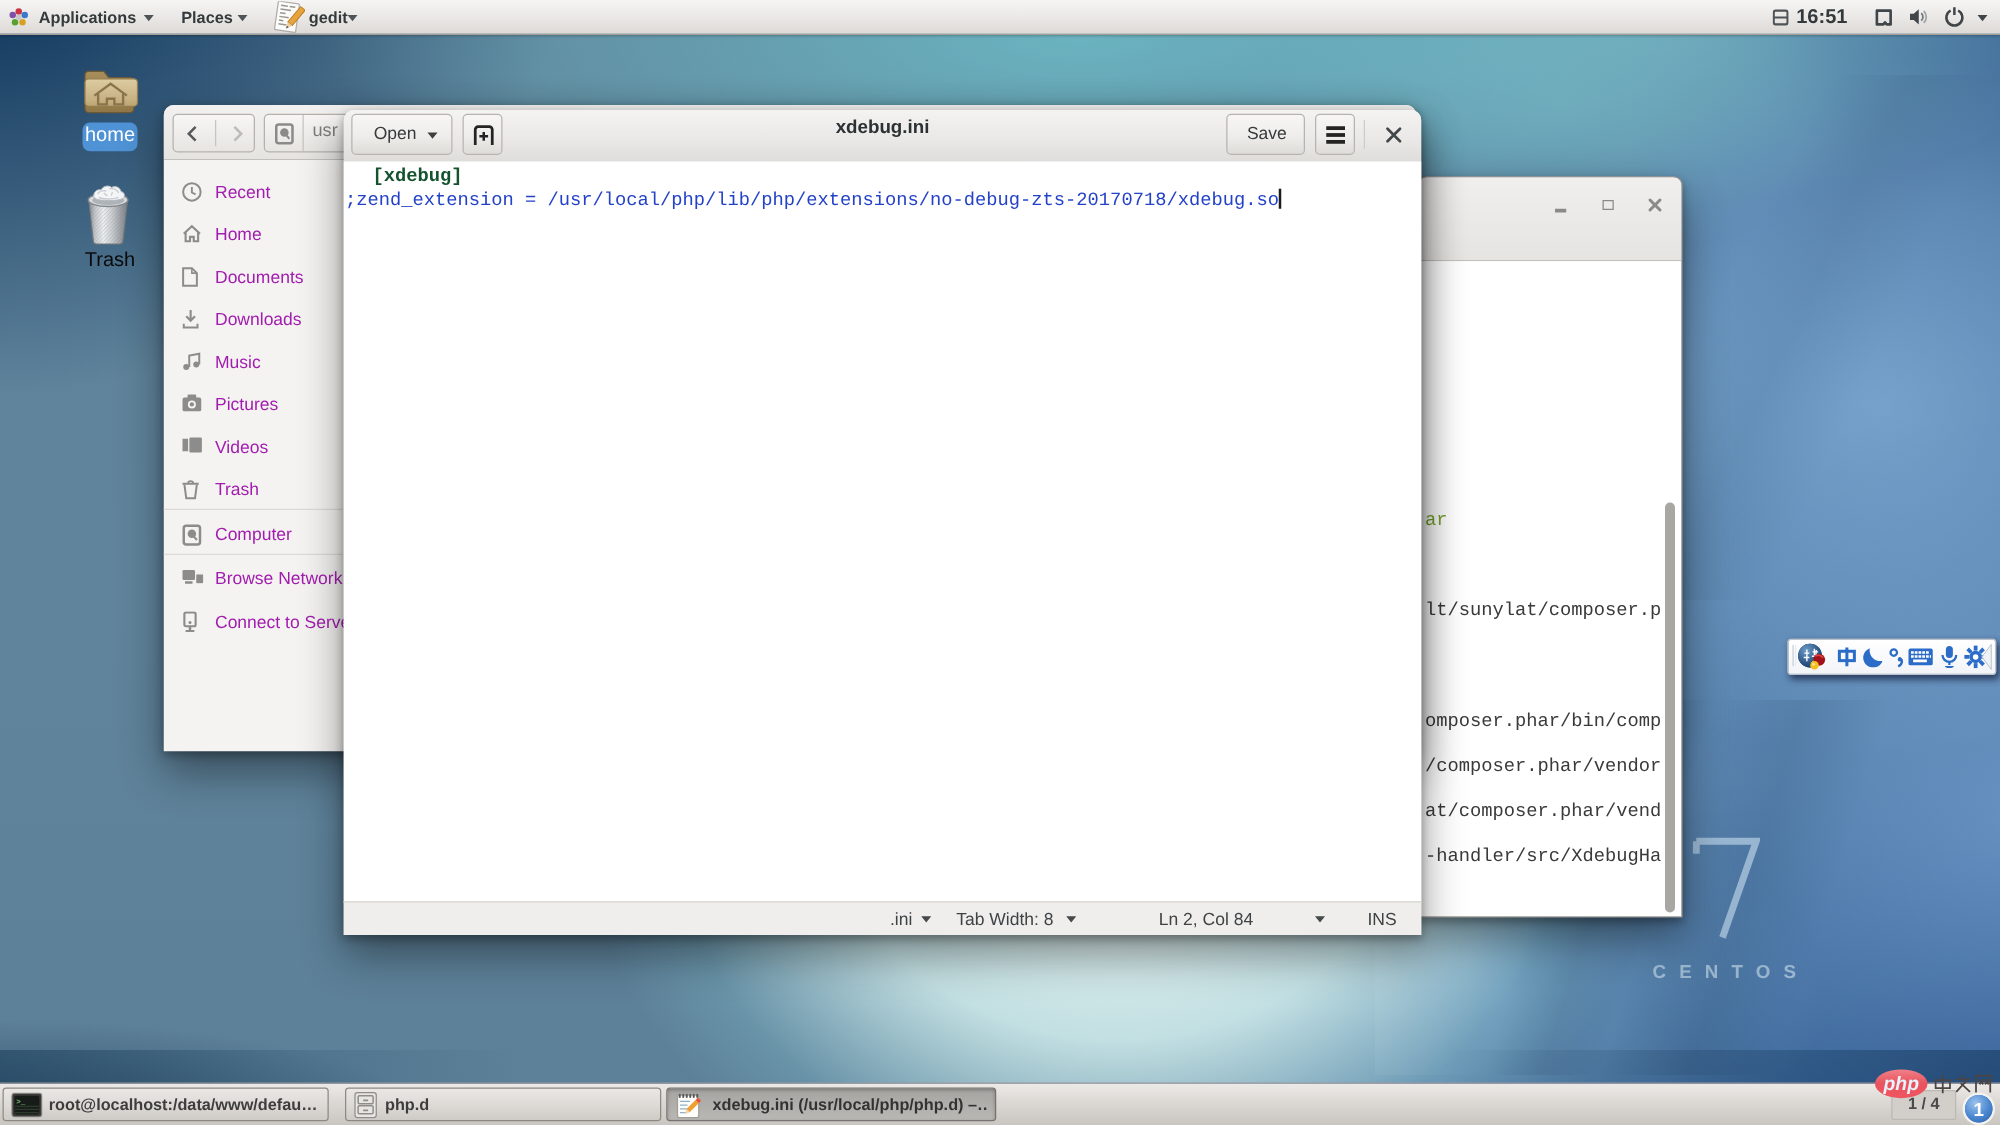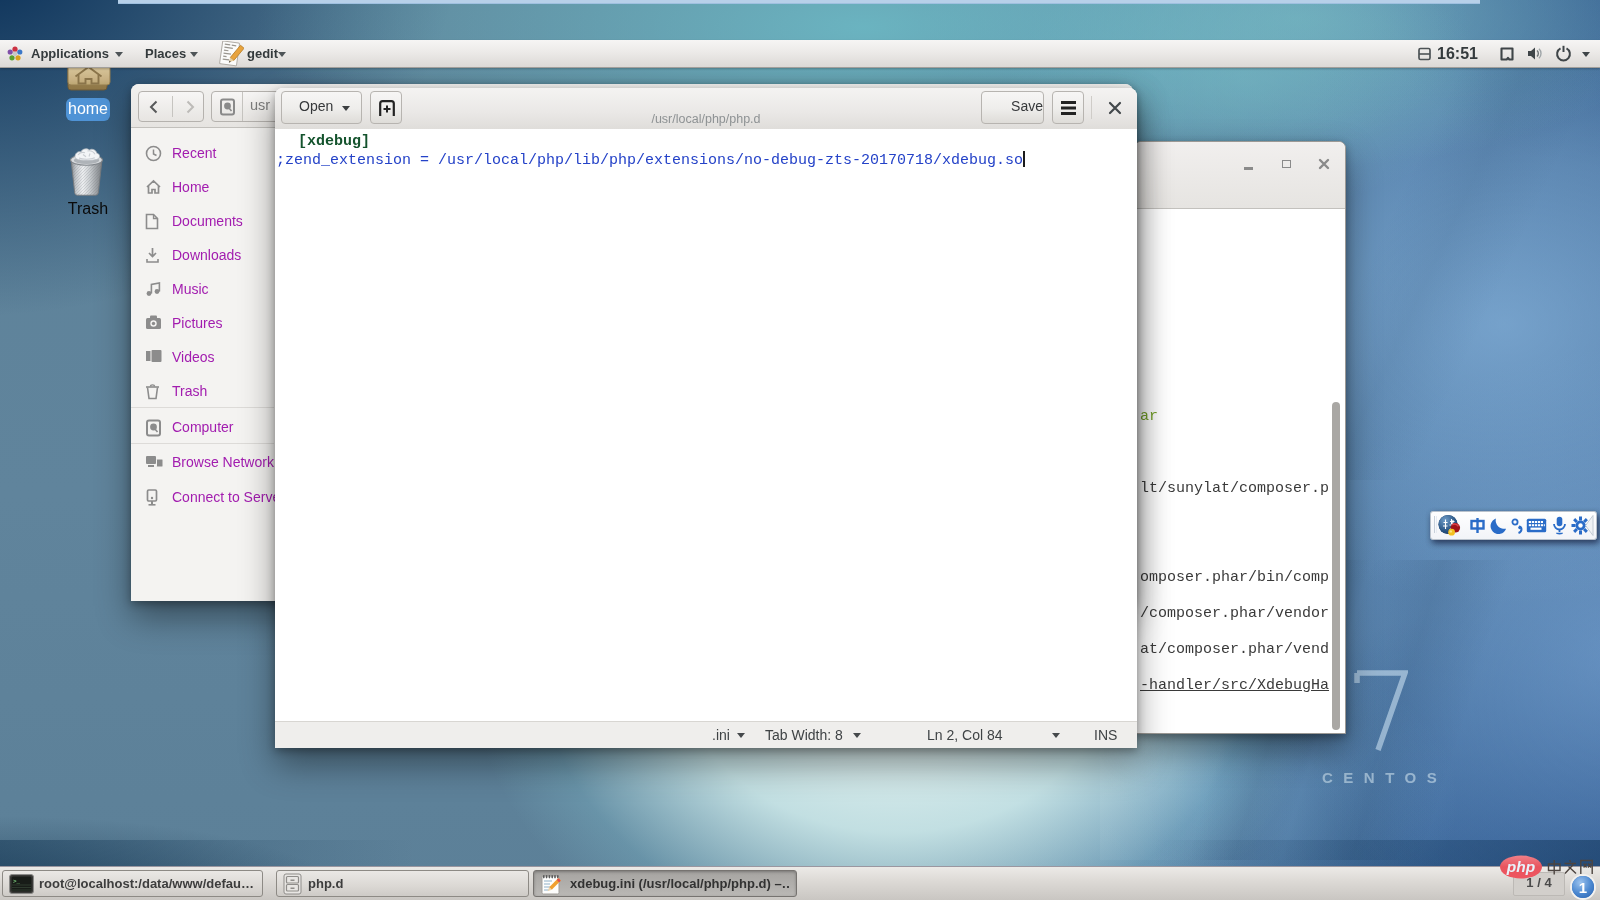--- a/index.html
+++ b/index.html
@@ -23,21 +23,21 @@
 .abs{position:absolute;}
 #darkband{left:0;top:840px;width:1600px;height:27px;
  background:linear-gradient(90deg, rgba(20,55,85,0.50) 0%, rgba(20,55,85,0.18) 14%, rgba(20,55,85,0) 26%, rgba(20,55,85,0) 72%, rgba(15,50,85,0.25) 86%, rgba(15,50,85,0.5) 100%);}
 #bluestrip{left:118px;top:0;width:1362px;height:3px;background:#b7d0e9;border-bottom:1px solid #9fc0e0;}
 
 #cent7{left:1354px;top:669px;width:54px;height:84px;}
 #centos{left:1322px;top:769px;width:160px;color:rgba(216,233,243,0.55);font-size:15px;font-weight:bold;letter-spacing:10.5px;}
 
 #panel{left:0;top:0;width:1600px;height:27px;
  background:linear-gradient(180deg,#f6f5f4 0%, #eceae8 45%, #dcd9d6 100%);
- border-bottom:1px solid #a29f9b; box-shadow:0 1px 2px rgba(0,0,0,0.25);margin-top:40px;}
+ border-bottom:1px solid #a29f9b; box-shadow:0 1px 2px rgba(0,0,0,0.25);}
 .ptxt{position:absolute;top:0;height:27px;line-height:27px;color:#343a3c;font-size:13px;font-weight:bold;}
 .parrow{position:absolute;top:12px;width:0;height:0;border-left:4px solid transparent;border-right:4px solid transparent;border-top:5px solid #4e5457;}
 
 .win{position:absolute;box-shadow:0 16px 34px rgba(0,0,0,0.42), 0 3px 8px rgba(0,0,0,0.30);border-radius:8px 8px 0 0;}
 
 #winR{left:1134px;top:141px;width:210px;height:591px;background:#fff;border:1px solid #9c9995;border-radius:7px 7px 0 0;}
 #winR .tbar{position:absolute;left:0;top:0;right:0;height:66px;background:linear-gradient(180deg,#f1efee,#e6e4e1);border-bottom:1px solid #c3c1bd;border-radius:7px 7px 0 0;}
 #winR .mono{position:absolute;font-family:"Liberation Mono",monospace;font-size:15px;color:#3a3a3a;white-space:pre;}
 #winR .sbar{position:absolute;right:5px;top:260px;width:8px;height:328px;background:#a9a7a4;border-radius:4px;}
 
@@ -130,21 +130,21 @@
   <div style="position:absolute;left:147px;top:17.5px;width:6.5px;height:6.5px;border:1.9px solid #8a8a8a;"></div>
   <svg style="position:absolute;left:183px;top:16px;" width="12" height="12" viewBox="0 0 12 12">
         <path d="M2,2 L10,10 M10,2 L2,10" stroke="#8a8a8a" stroke-width="2.4" stroke-linecap="round"></path>
       </svg>
  </div>
  <div class="mono" style="left:5px;top:266px;color:#75a228;">ar</div>
  <div class="mono" style="left:5px;top:338px;">lt/sunylat/composer.p</div>
  <div class="mono" style="left:5px;top:427px;">omposer.phar/bin/comp</div>
  <div class="mono" style="left:5px;top:463px;">/composer.phar/vendor</div>
  <div class="mono" style="left:5px;top:499px;">at/composer.phar/vend</div>
- <div class="mono" style="left:5px;top:535px;text-decoration:underline;">-handler/src/XdebugHa</div>
+ <div class="mono" style="left:5px;top:535px;">-handler/src/XdebugHa</div>
  <div class="sbar"></div>
 </div>
 
 <div class="win" id="winF">
  <div class="tb"></div>
  <div class="fbtn" style="left:7px;width:66px;">
   <div style="position:absolute;left:33px;top:4px;bottom:4px;width:1px;background:#c6c4c0;"></div>
   <svg style="position:absolute;left:10px;top:8px;" width="9" height="14" viewBox="0 0 9 14">
         <polyline points="7.5,1.5 2,7 7.5,12.5" fill="none" stroke="#58595a" stroke-width="2"></polyline>
       </svg>
@@ -255,23 +255,23 @@
   <div style="position:absolute;left:17px;top:6px;">Open</div>
   <div style="position:absolute;left:60px;top:14px;width:0;height:0;border-left:4.5px solid transparent;border-right:4.5px solid transparent;border-top:5.5px solid #3c3e40;"></div>
  </div>
  <div class="gbtn" style="left:95px;width:32px;">
   <svg style="position:absolute;left:7px;top:7px;" width="18" height="19" viewBox="0 0 18 19">
    <path d="M2.2,17 V4.6 a2.4,2.4 0 0 1 2.4,-2.4 h8.8 a2.4,2.4 0 0 1 2.4,2.4 V17" fill="none" stroke="#232323" stroke-width="2.2"></path>
    <line x1="9" y1="6.5" x2="9" y2="13.5" stroke="#232323" stroke-width="2"></line>
    <line x1="5.5" y1="10" x2="12.5" y2="10" stroke="#232323" stroke-width="2"></line>
   </svg>
  </div>
- <div class="subtitle">/usr/local/php/php.d</div>
+ <div class="title">xdebug.ini</div>
  <div class="gbtn" style="left:706px;width:63px;">
-  <div style="position:absolute;left:2px;right:0;top:6px;text-align:right;">Save</div>
+  <div style="position:absolute;left:2px;right:0;top:6px;text-align:center;">Save</div>
  </div>
  <div class="gbtn" style="left:777px;width:32px;">
   <div style="position:absolute;left:8px;top:9px;width:15px;height:3px;background:#232323;box-shadow:0 5.5px 0 #232323, 0 11px 0 #232323;"></div>
  </div>
  <div style="position:absolute;left:816px;top:8px;width:1px;height:23px;background:#cfccc8;"></div>
  <svg style="position:absolute;left:832px;top:12px;" width="16" height="16" viewBox="0 0 16 16">
   <path d="M3,3 L13,13 M13,3 L3,13" stroke="#43484b" stroke-width="2.2" stroke-linecap="round"></path>
  </svg>
  <div class="txt" style="padding:4px 0 0 1px;"><span style="color:#14532d;font-weight:bold;padding-left:22px;">[xdebug]</span>
 <span style="color:#2442c8;">;zend_extension = /usr/local/php/lib/php/extensions/no-debug-zts-20170718/xdebug.so</span><span style="display:inline-block;width:1.5px;height:16px;background:#1b1b1b;vertical-align:-3px;"></span></div>

